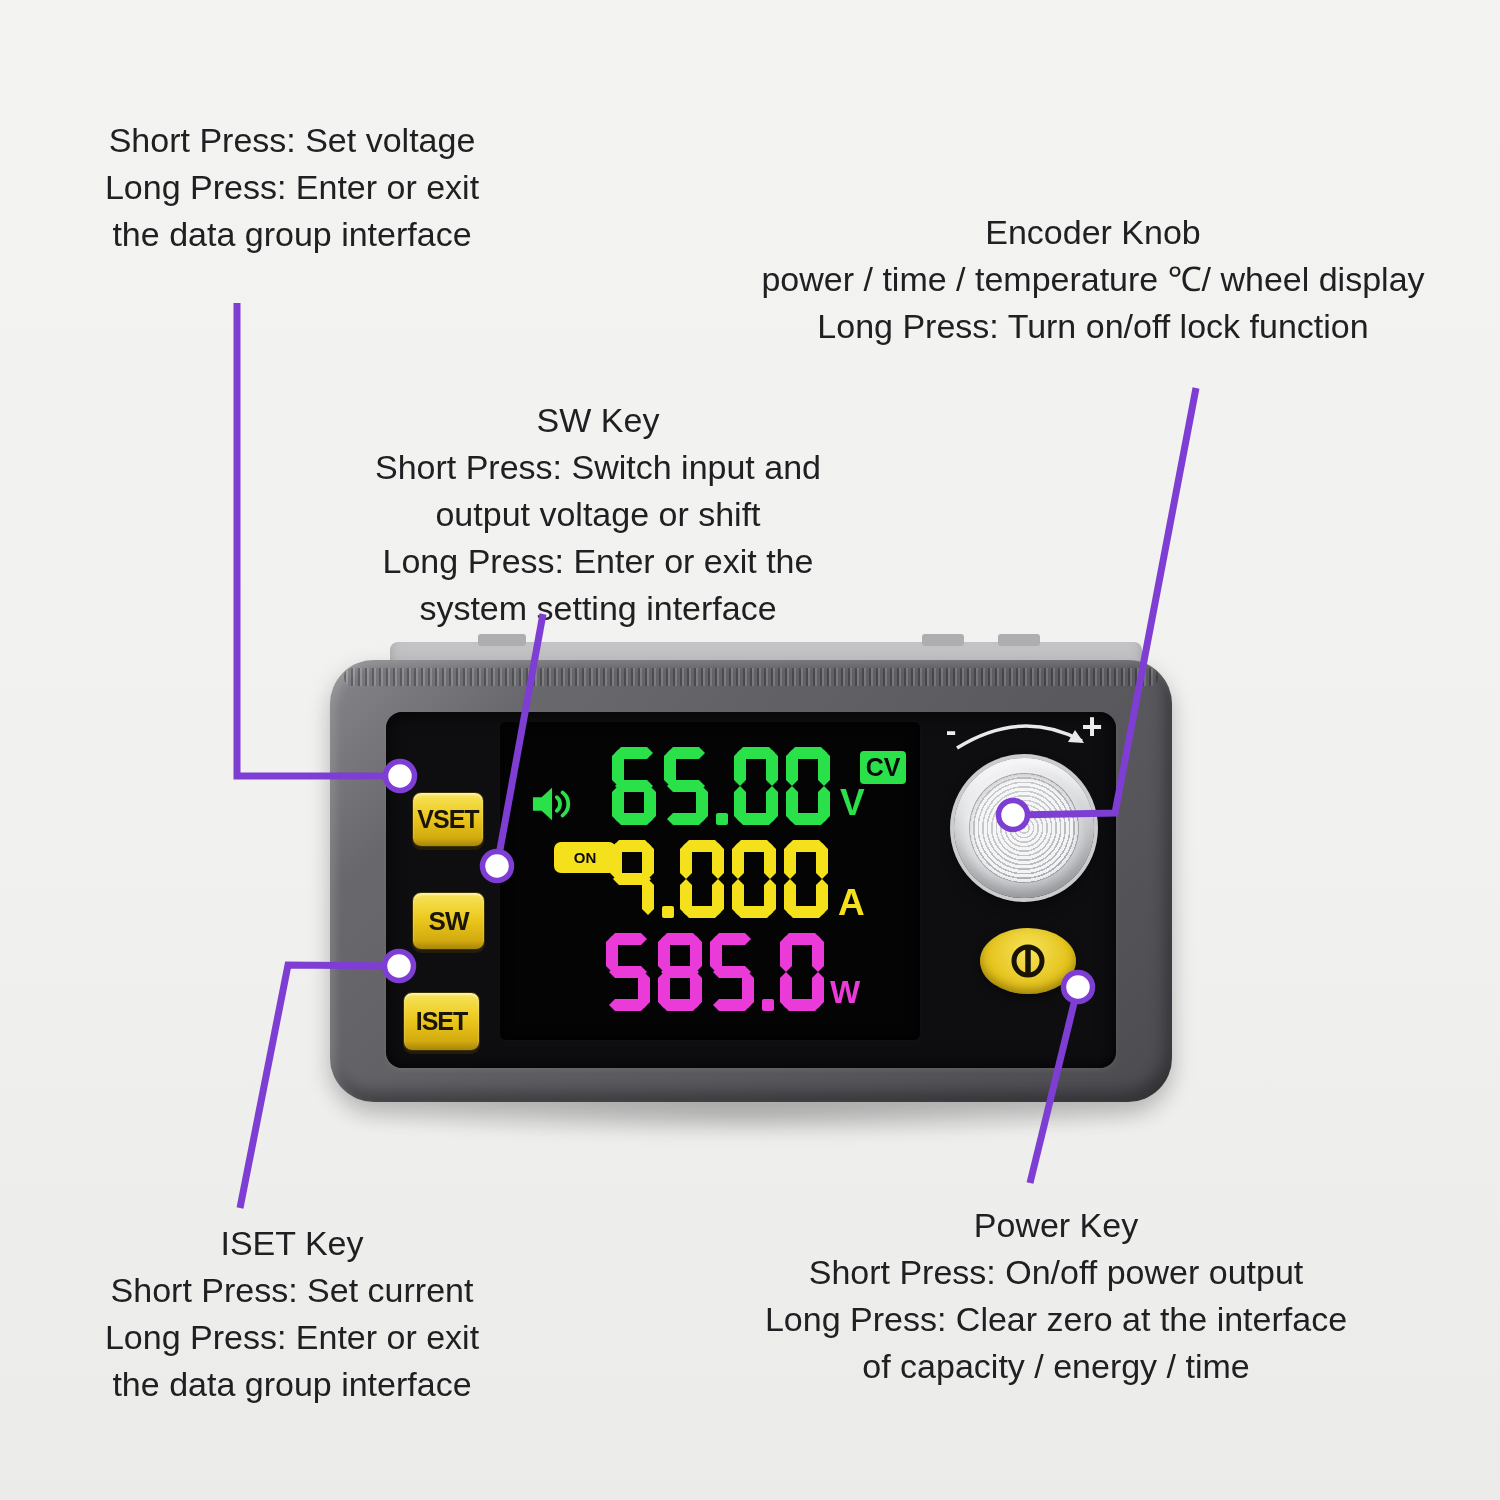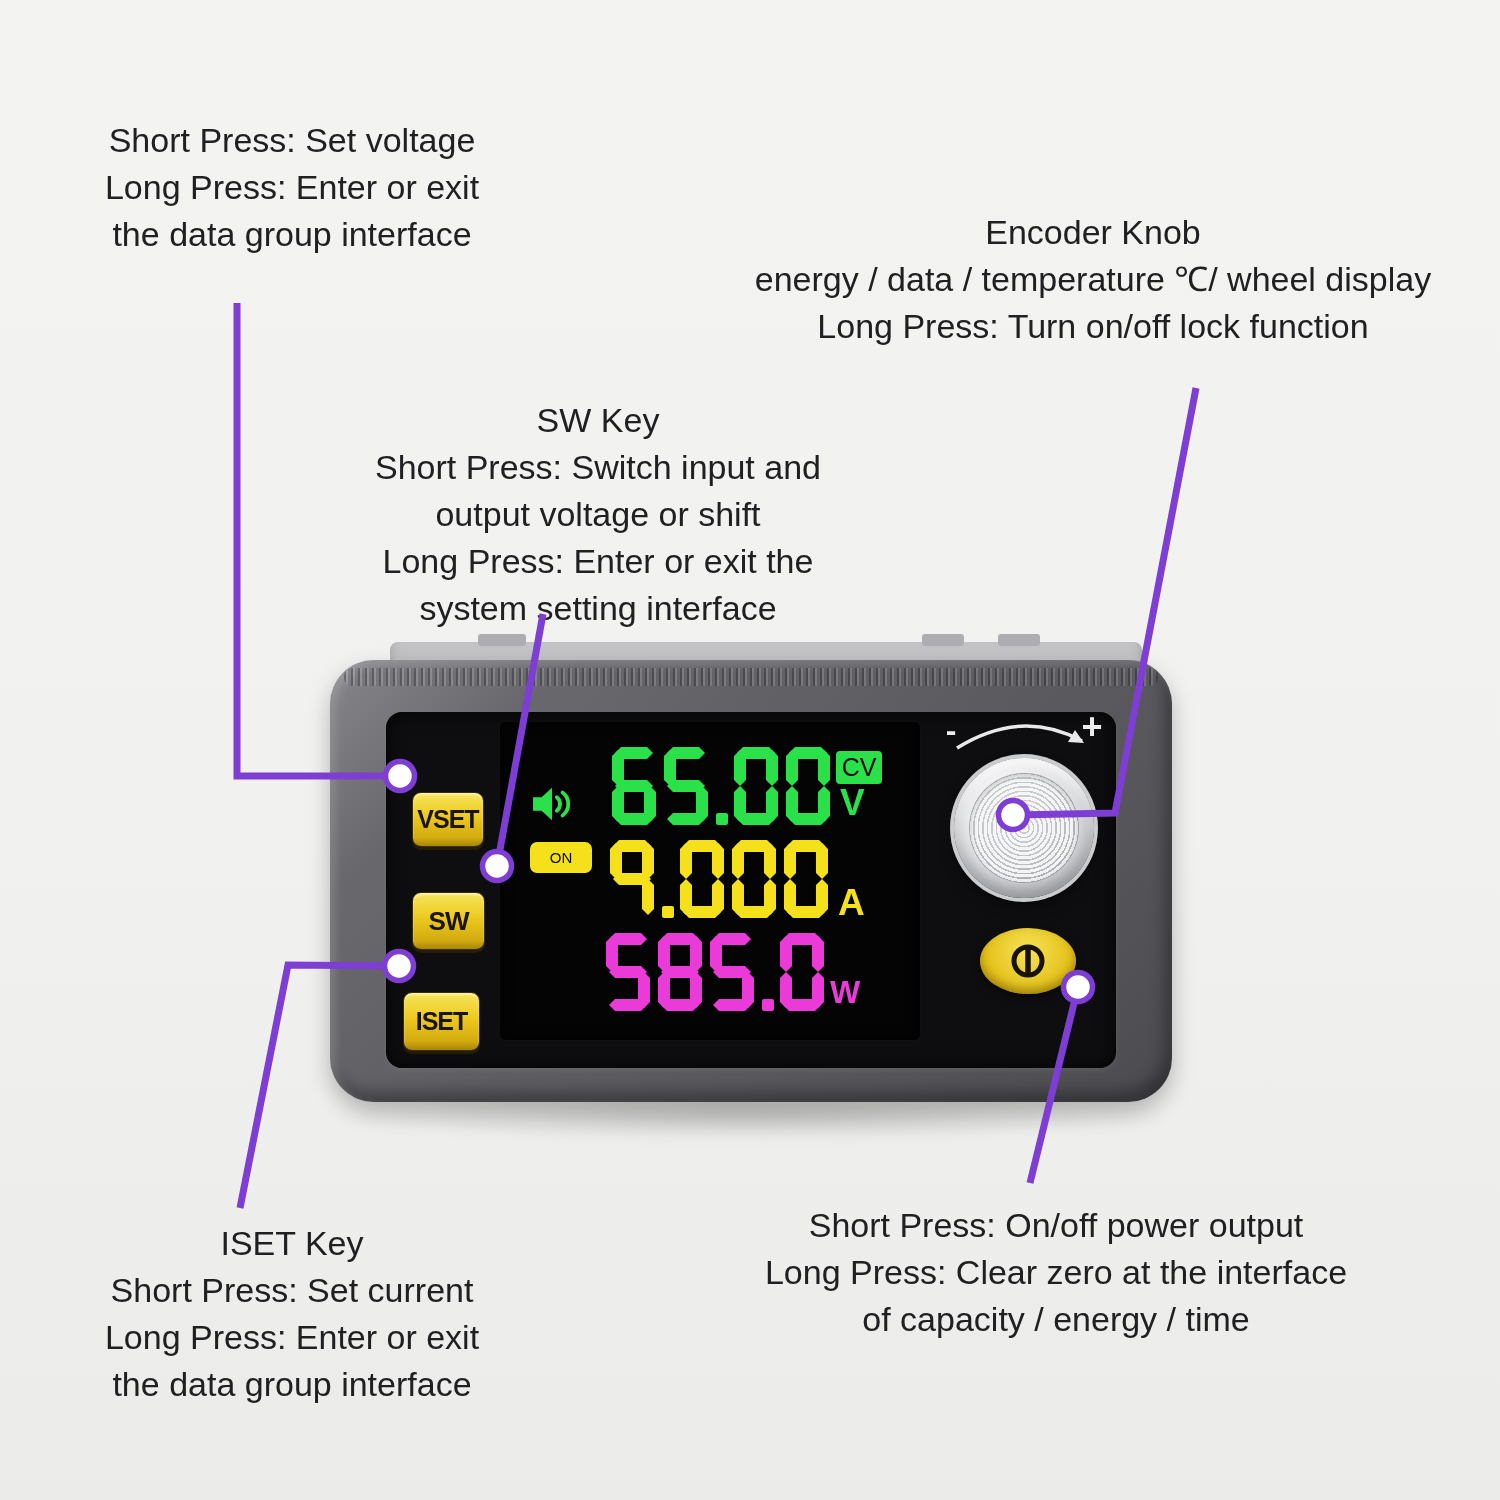--- a/index.html
+++ b/index.html
@@ -34,21 +34,21 @@
   .btn-sw{left:26px;top:140px;width:71px;height:56px;font-size:26px;}
   .btn-iset{left:17px;top:240px;width:75px;height:57px;font-size:25px;}
   
   .lcd{position:absolute;left:114px;top:10px;width:420px;height:318px;background:#040405;
        border-radius:6px;box-shadow:inset 0 0 14px rgba(0,0,0,1), 0 0 2px rgba(255,255,255,.06);}
   .segrow{position:absolute;}
   .r1{left:112px;top:25px;}
   .r2{left:110px;top:118px;}
   .r3{left:106px;top:211px;}
   .badge{position:absolute;display:flex;align-items:center;justify-content:center;
-         color:#0a0a0a;font-weight:400;}
+         color:#0a0a0a;font-weight:700;margin-left:24px;}
   .cv{left:336px;top:29px;width:46px;height:33px;font-size:25px;border-radius:4px;}
   .on{left:30px;top:120px;width:62px;height:31px;font-size:15px;border-radius:7px;}
   .unit{position:absolute;font-weight:800;}
   .u-v{left:340px;top:60px;font-size:37px;}
   .u-a{left:338px;top:160px;font-size:37px;}
   .u-w{left:330px;top:252px;font-size:32px;}
   .speaker{position:absolute;left:32px;top:62px;width:42px;height:40px;}
   
   .arc{position:absolute;left:540px;top:-6px;width:200px;height:120px;pointer-events:none;}
   .knob-minus{position:absolute;left:552px;top:0px;width:26px;text-align:center;
@@ -87,32 +87,33 @@
   <div class="annot" style="left:358px;top:397px;width:480px;">
     <div class="annot-line">SW Key</div>
     <div class="annot-line">Short Press: Switch input and</div>
     <div class="annot-line">output voltage or shift</div>
     <div class="annot-line">Long Press: Enter or exit the</div>
     <div class="annot-line">system setting interface</div>
   </div>
 
   <div class="annot" style="left:703px;top:209px;width:780px;">
     <div class="annot-line">Encoder Knob</div>
-    <div class="annot-line">energy / data / temperature ℃/ wheel display</div>
+    <div class="annot-line">power / time / temperature ℃/ wheel display</div>
     <div class="annot-line">Long Press: Turn on/off lock function</div>
   </div>
 
   <div class="annot" style="left:77px;top:1220px;width:430px;">
     <div class="annot-line">ISET Key</div>
     <div class="annot-line">Short Press: Set current</div>
     <div class="annot-line">Long Press: Enter or exit</div>
     <div class="annot-line">the data group interface</div>
   </div>
 
   <div class="annot" style="left:726px;top:1202px;width:660px;">
+    <div class="annot-line">Power Key</div>
     <div class="annot-line">Short Press: On/off power output</div>
     <div class="annot-line">Long Press: Clear zero at the interface</div>
     <div class="annot-line">of capacity / energy / time</div>
   </div>
 
   <div class="device">
     <div class="backplate"></div>
     <div class="btab" style="left:148px;width:48px;"></div>
     <div class="btab" style="left:592px;width:42px;"></div>
     <div class="btab" style="left:668px;width:42px;"></div>

